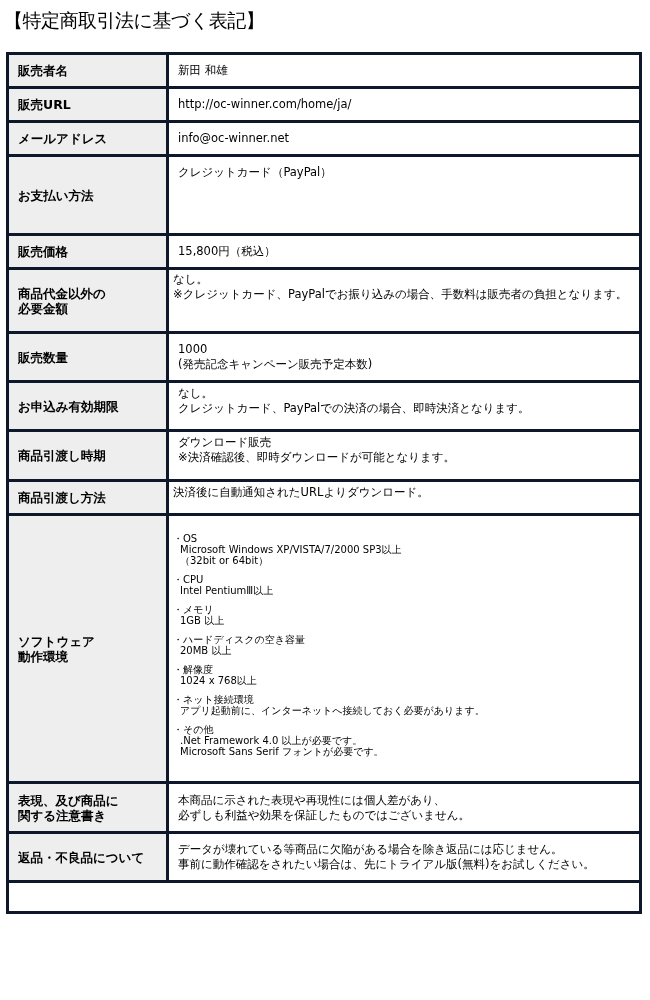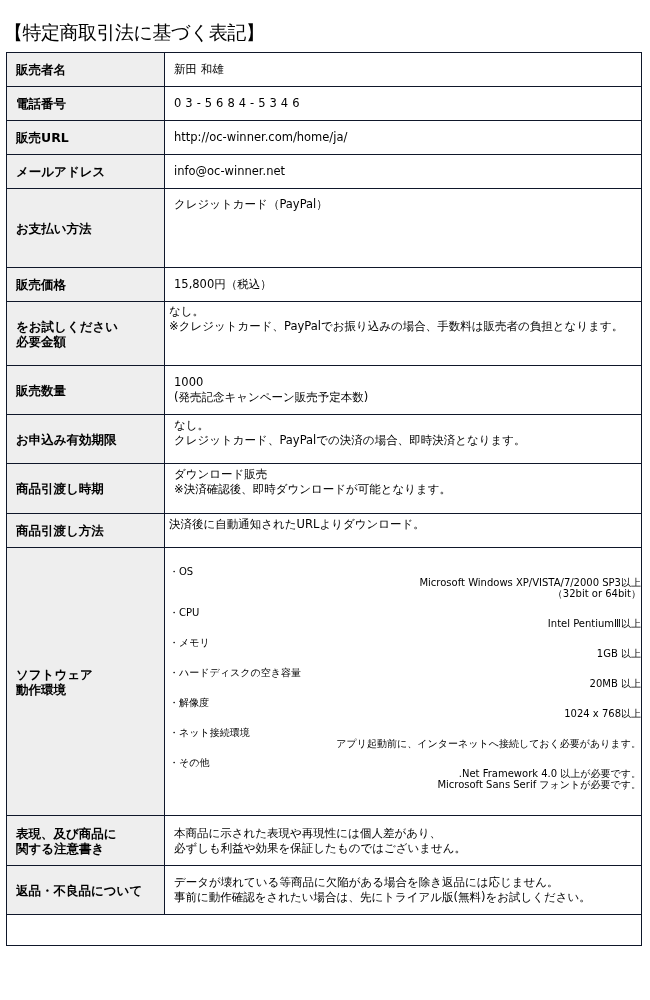--- a/index.html
+++ b/index.html
@@ -1,47 +1,41 @@
 <!DOCTYPE html>
 <html><head>
 <meta charset="utf-8">
 <style>
   html, body { margin:0; padding:0; background:#ffffff; }
   body { width:650px; height:1000px; position:relative; overflow:hidden;
          font-family:"DejaVu Sans","Liberation Sans",sans-serif; color:#000; }
-  .title { position:absolute; left:4px; top:20px; font-size:19px; letter-spacing:-0.5px; }
+  .title { position:absolute; left:4px; top:8px; font-size:19px; letter-spacing:-0.5px; }
   table.info { position:absolute; left:6px; top:52px; width:636px; border-collapse:collapse; table-layout:fixed; }
-  table.info td { border:1px solid #0f172a; vertical-align:middle; padding:0; }
+  table.info td { border:3px solid #0f172a; vertical-align:middle; padding:0; }
   td.lbl { width:148px; background:#eeeeee; font-weight:bold; font-size:12.5px; padding-left:9px !important; line-height:15px; }
   td.val { font-size:11.5px; padding-left:9px !important; line-height:15px; }
   td.val.top { vertical-align:top; padding-top:8px !important; }
   td.val.tight { padding-left:4px !important; }
   .mono { letter-spacing:4px; }
   .sw { font-size:10px; line-height:11px; padding-top:2px; padding-left:4px !important; vertical-align:top; }
   .sw .grp { margin-bottom:8px; }
-  .sw .ind { padding-left:7px;text-align:right; }
+  .sw .ind { padding-left:7px; }
   .line { display:block; white-space:nowrap; }
 </style>
 </head>
 <body>
 
 <div class="title">【特定商取引法に基づく表記】</div>
 
 <table class="info">
   <tbody>
       <tr style="height:34px">
     <td class="lbl">販売者名</td>
     <td class="val">
           <span class="line">新田 和雄</span>
-        </td>
-  </tr>
-  <tr style="height:34px">
-    <td class="lbl">電話番号</td>
-    <td class="val">
-          <span class="line mono">03-5684-5346</span>
         </td>
   </tr>
   <tr style="height:34px">
     <td class="lbl">販売URL</td>
     <td class="val">
           <span class="line">http://oc-winner.com/home/ja/</span>
         </td>
   </tr>
   <tr style="height:34px">
     <td class="lbl">メールアドレス</td>
@@ -56,21 +50,21 @@
         </td>
   </tr>
   <tr style="height:34px">
     <td class="lbl">販売価格</td>
     <td class="val">
           <span class="line">15,800円（税込）</span>
         </td>
   </tr>
   <tr style="height:64px">
     <td class="lbl">
-      <span class="line">をお試しください</span>
+      <span class="line">商品代金以外の</span>
       <span class="line">必要金額</span>
     </td>
     <td class="val top tight" style="padding-top:2px !important">
       <span class="line">なし。</span>
       <span class="line">※クレジットカード、PayPalでお振り込みの場合、手数料は販売者の負担となります。</span>
     </td>
   </tr>
   <tr style="height:49px">
     <td class="lbl">販売数量</td>
     <td class="val">

